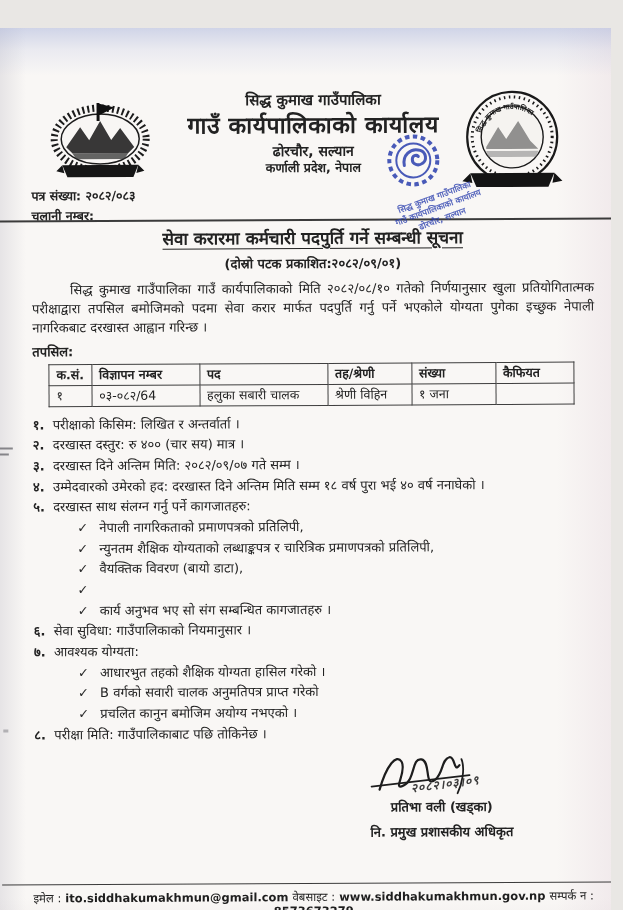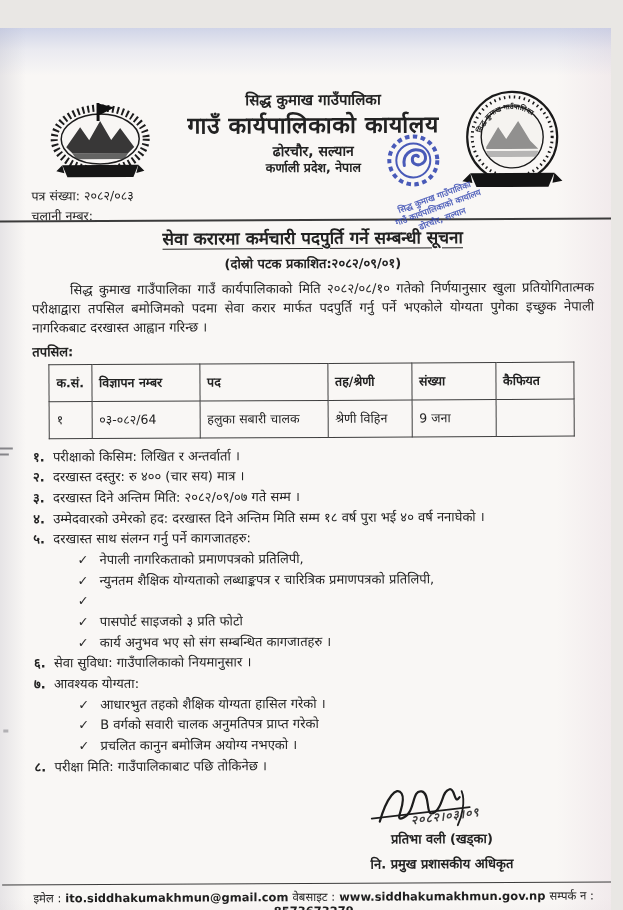--- a/index.html
+++ b/index.html
@@ -22,31 +22,31 @@
   .h-muni{font-size:15px;font-weight:bold;}
   .h-office{font-size:23px;font-weight:bold;margin-top:3px;letter-spacing:.5px;}
   .h-addr{font-size:14px;font-weight:bold;margin-top:4px;}
   .h-prov{font-size:12.5px;font-weight:bold;margin-top:2px;}
   .seal-right{position:absolute;left:452px;top:62px;width:124px;height:110px;}
   .stamp{position:absolute;left:366px;top:98px;width:150px;height:135px;z-index:5;color:#2b3fae;}
   .stamp-gear{position:absolute;left:18px;top:4px;opacity:.85;}
   .stamp-lines{position:absolute;left:8px;top:66px;width:132px;transform:rotate(-20deg);
     font-size:8.5px;font-weight:bold;line-height:1.35;text-align:center;opacity:.78;}
   
-  .refblock{position:absolute;left:33px;top:157px;font-size:12.5px;font-weight:normal;line-height:1.6;}
+  .refblock{position:absolute;left:33px;top:157px;font-size:12.5px;font-weight:bold;line-height:1.6;}
   .rule-top{position:absolute;left:0;top:191px;width:623px;border-top:2px solid #3b3b3b;}
   
   .main{position:absolute;left:0;top:196px;width:623px;padding:0 28px 0 33px;box-sizing:border-box;}
   .title{text-align:center;font-size:17px;font-weight:bold;
     text-decoration:underline;text-underline-offset:4px;margin-top:2px;}
   .subtitle{text-align:center;font-size:13px;font-weight:bold;margin-top:5px;}
   .intro{font-size:13px;line-height:1.45;text-align:justify;text-indent:38px;margin-top:8px;}
   .tapasil{font-size:13px;font-weight:bold;margin-top:4px;}
   table.vac{border-collapse:collapse;margin:4px 0 0 16px;font-size:12.5px;}
-  table.vac th,table.vac td{border:1.4px solid #3f3f3f;padding:8px 7px;text-align:left;
+  table.vac th,table.vac td{border:1.4px solid #3f3f3f;padding:0 7px;text-align:left;
     font-weight:600;height:20px;white-space:nowrap;}
   table.vac td{font-weight:500;}
   .list{margin-top:9px;font-size:13px;}
   .li{display:flex;margin:2.5px 0;line-height:1.4;}
   .li .num{width:20px;flex:none;font-weight:600;}
   .sub{margin-left:44px;}
   .sli{display:flex;margin:2.5px 0;line-height:1.4;}
   .sli .chk{width:22px;flex:none;color:#2e2e2e;}
   
   .sigblock{width:230px;margin:2px 40px 0 auto;text-align:center;position:relative;}
@@ -156,21 +156,21 @@
             <th>संख्या</th>
             <th>कैफियत</th>
           </tr>
         </thead>
         <tbody>
           <tr>
             <td>१</td>
             <td>०३-०८२/64</td>
             <td>हलुका सबारी चालक</td>
             <td>श्रेणी विहिन</td>
-            <td>9 जना</td>
+            <td>१ जना</td>
             <td></td>
           </tr>
         </tbody>
       </table>
 
       <div class="list">
         <div class="li">
           <span class="num">१.</span>
           <span>परीक्षाको किसिम: लिखित र अन्तर्वार्ता ।</span>
         </div>
@@ -194,24 +194,24 @@
           <div class="sli">
             <span class="chk">✓</span>
             <span>नेपाली नागरिकताको प्रमाणपत्रको प्रतिलिपी,</span>
           </div>
           <div class="sli">
             <span class="chk">✓</span>
             <span>न्युनतम शैक्षिक योग्यताको लब्धाङ्कपत्र र चारित्रिक प्रमाणपत्रको प्रतिलिपी,</span>
           </div>
           <div class="sli">
             <span class="chk">✓</span>
-          </div>
-          <div class="sli">
-            <span class="chk">✓</span>
-            <span>पासपोर्ट साइजको ३ प्रति फोटो</span>
+            <span>वैयक्तिक विवरण (बायो डाटा),</span>
+          </div>
+          <div class="sli">
+            <span class="chk">✓</span>
           </div>
           <div class="sli">
             <span class="chk">✓</span>
             <span>कार्य अनुभव भए सो संग सम्बन्धित कागजातहरु ।</span>
           </div>
         </div>
         <div class="li">
           <span class="num">६.</span>
           <span>सेवा सुविधा: गाउँपालिकाको नियमानुसार ।</span>
         </div>

